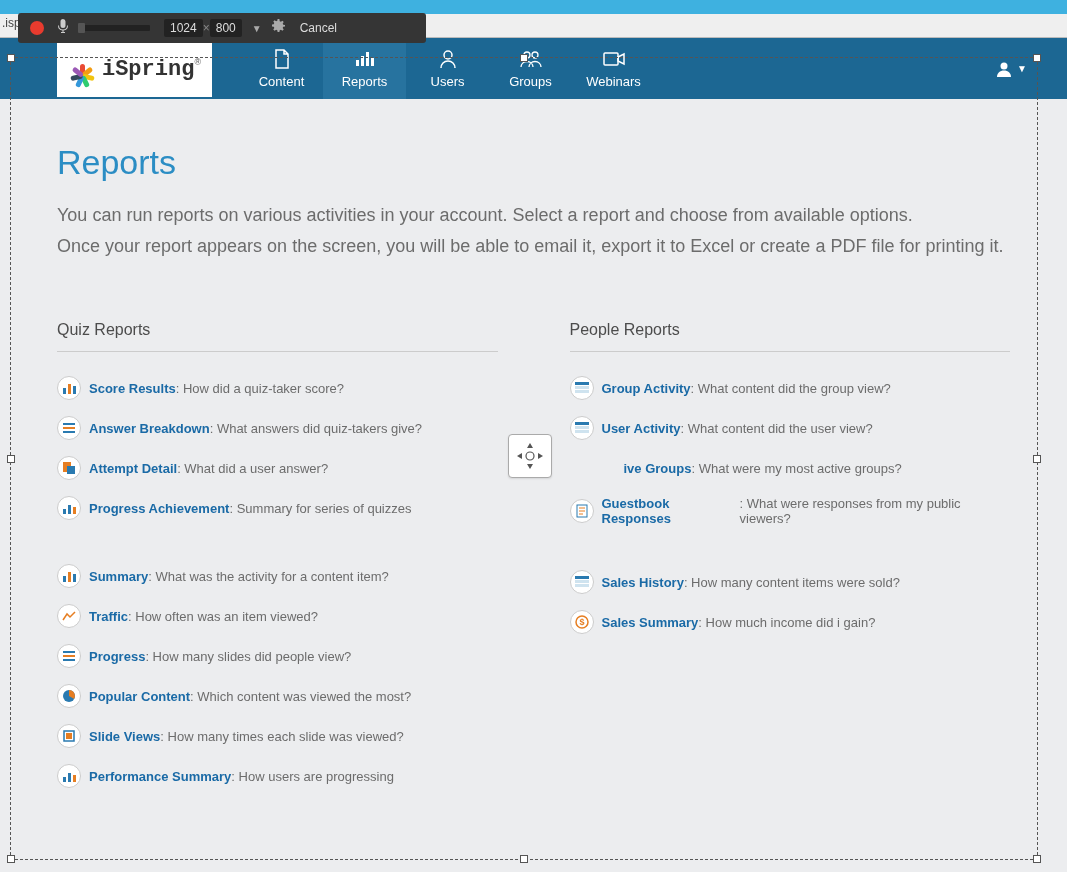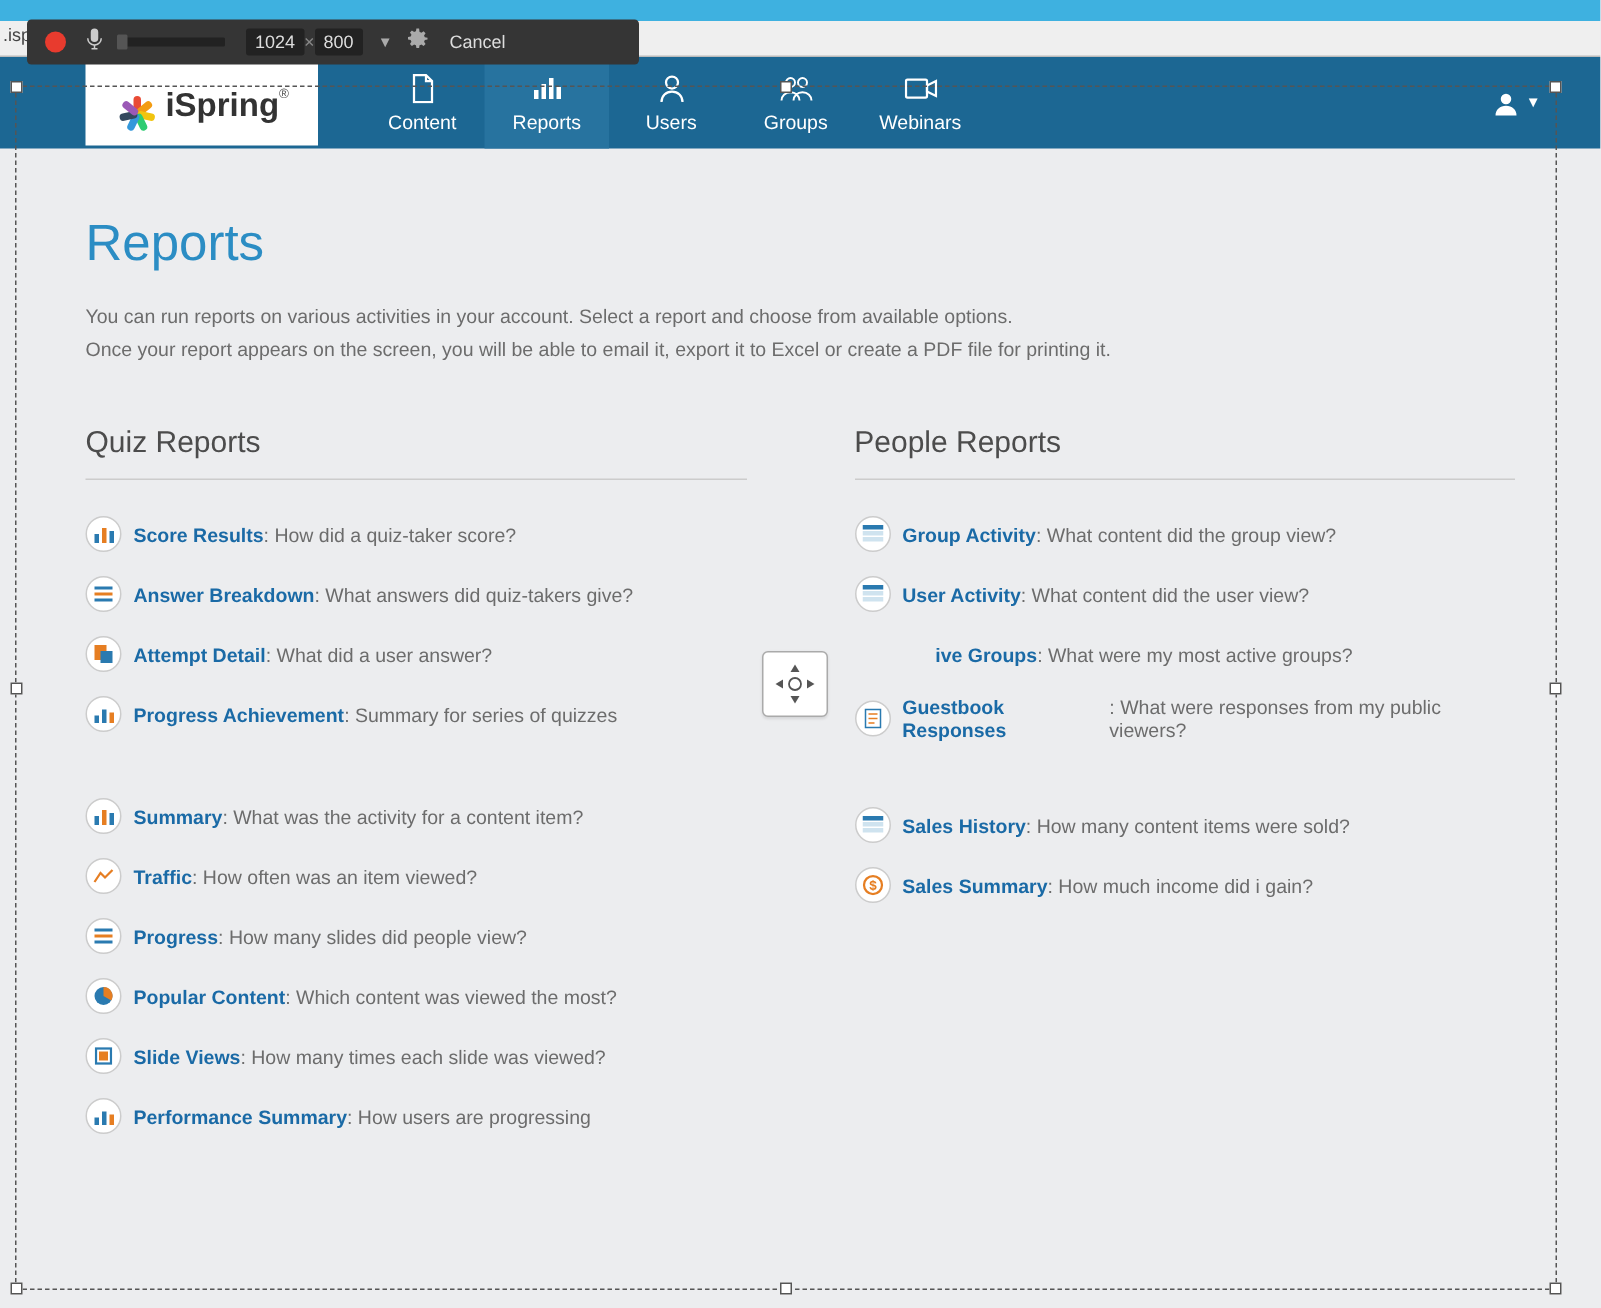--- a/index.html
+++ b/index.html
@@ -16,43 +16,43 @@
 .mic-slider::before { content: ""; position: absolute; left: 0; top: -2px; width: 7px; height: 10px; background: #555; border-radius: 1px;}
 .dim-box { color: #ddd; font-size: 12px; display: flex; align-items: center; margin-right: 10px; }
 .dim-val { background: #222; padding: 2px 6px; border-radius: 2px; }
 .dim-x { color: #888; }
 .chev-down { color: #aaa; font-size: 10px; margin-right: 8px; }
 .gear { color: #aaa; margin-right: 14px; }
 .cancel { color: #ddd; font-size: 12px; }
 
 .header { background: #1c6793; height: 61px; display: flex; align-items: stretch; padding-left: 57px; padding-right: 40px; }
 .logo-box { background: #fff; height: 55px; width: 155px; margin-top: 4px; display: flex; align-items: center; justify-content: center; }
-.logo-text { font-size: 22px; color: #333; font-weight: 600; margin-left: 4px; }
+.logo-text { font-size: 22px; color: #333; font-weight: 600; margin-left: 4px; font-family: Liberation Mono, monospace; }
 .logo-flower { width: 30px; height: 30px; position: relative; }
 .petal { position: absolute; width: 5px; height: 12px; border-radius: 3px; top: 9px; left: 12.5px; transform-origin: 50% 100%; }
 
 .nav { display: flex; margin-left: 28px; }
 .nav-item { color: #fff; width: 83px; display: flex; flex-direction: column; align-items: center; justify-content: center; font-size: 13px; gap: 4px; cursor: pointer; }
 .nav-item.active { background: #27739f; }
 .nav-ico { font-size: 20px; height: 22px; display: flex; align-items: center; }
 .user-menu { margin-left: auto; color: #fff; display: flex; align-items: center; gap: 4px; cursor: pointer; }
 
 .selection-frame { position: absolute; top: 57px; left: 10px; width: 1028px; height: 803px; border: 1px dashed #555; pointer-events: none; z-index: 50;}
 .handle { position: absolute; width: 8px; height: 8px; background: #fff; border: 1px solid #555; }
 .handle.tl { top:-4px; left:-4px;} .handle.tm{top:-4px;left:50%;margin-left:-4px;} .handle.tr{top:-4px;right:-4px;}
 .handle.ml{top:50%;left:-4px;margin-top:-4px;} .handle.mr{top:50%;right:-4px;margin-top:-4px;}
 .handle.bl{bottom:-4px;left:-4px;} .handle.bm{bottom:-4px;left:50%;margin-left:-4px;} .handle.br{bottom:-4px;right:-4px;}
 
 .content { padding: 44px 57px 20px 57px; }
 .page-title { color: #2b8dc4; font-size: 34px; font-weight: 400; margin-bottom: 18px; }
-.intro { color: #6c6c6c; font-size: 13px; line-height: 1.7; margin-bottom: 40px; }
+.intro { color: #6c6c6c; font-size: 18px; line-height: 1.7; margin-bottom: 60px; }
 
 .columns { display: flex; gap: 72px; }
 .col { flex: 1; }
-.section-title { color: #4c4c4c; font-size: 20px; font-weight: 400; border-bottom: 1px solid #ccc; padding-bottom: 12px; margin-bottom: 24px; }
+.section-title { color: #4c4c4c; font-size: 16px; font-weight: 400; border-bottom: 1px solid #ccc; padding-bottom: 12px; margin-bottom: 24px; }
 .section { margin-bottom: 44px; }
 
 .report-row { display: flex; align-items: center; margin-bottom: 16px; font-size: 13px; }
 .ricon { width: 24px; height: 24px; border: 1px solid #ccc; border-radius: 50%; background: #fff; margin-right: 8px; display: flex; align-items: center; justify-content: center; flex-shrink: 0; }
 .rlink { color: #1a6aa6; font-weight: bold; cursor: pointer; }
 .rdesc { color: #6c6c6c; }
 
 .move-cursor { position: absolute; top: 434px; left: 508px; width: 44px; height: 44px; background: #fff; border: 1px solid #aaa; border-radius: 4px; display: flex; align-items: center; justify-content: center; z-index: 60; box-shadow: 0 1px 2px rgba(0,0,0,0.1); }
 .move-cursor svg { width: 30px; height: 30px; }
 

